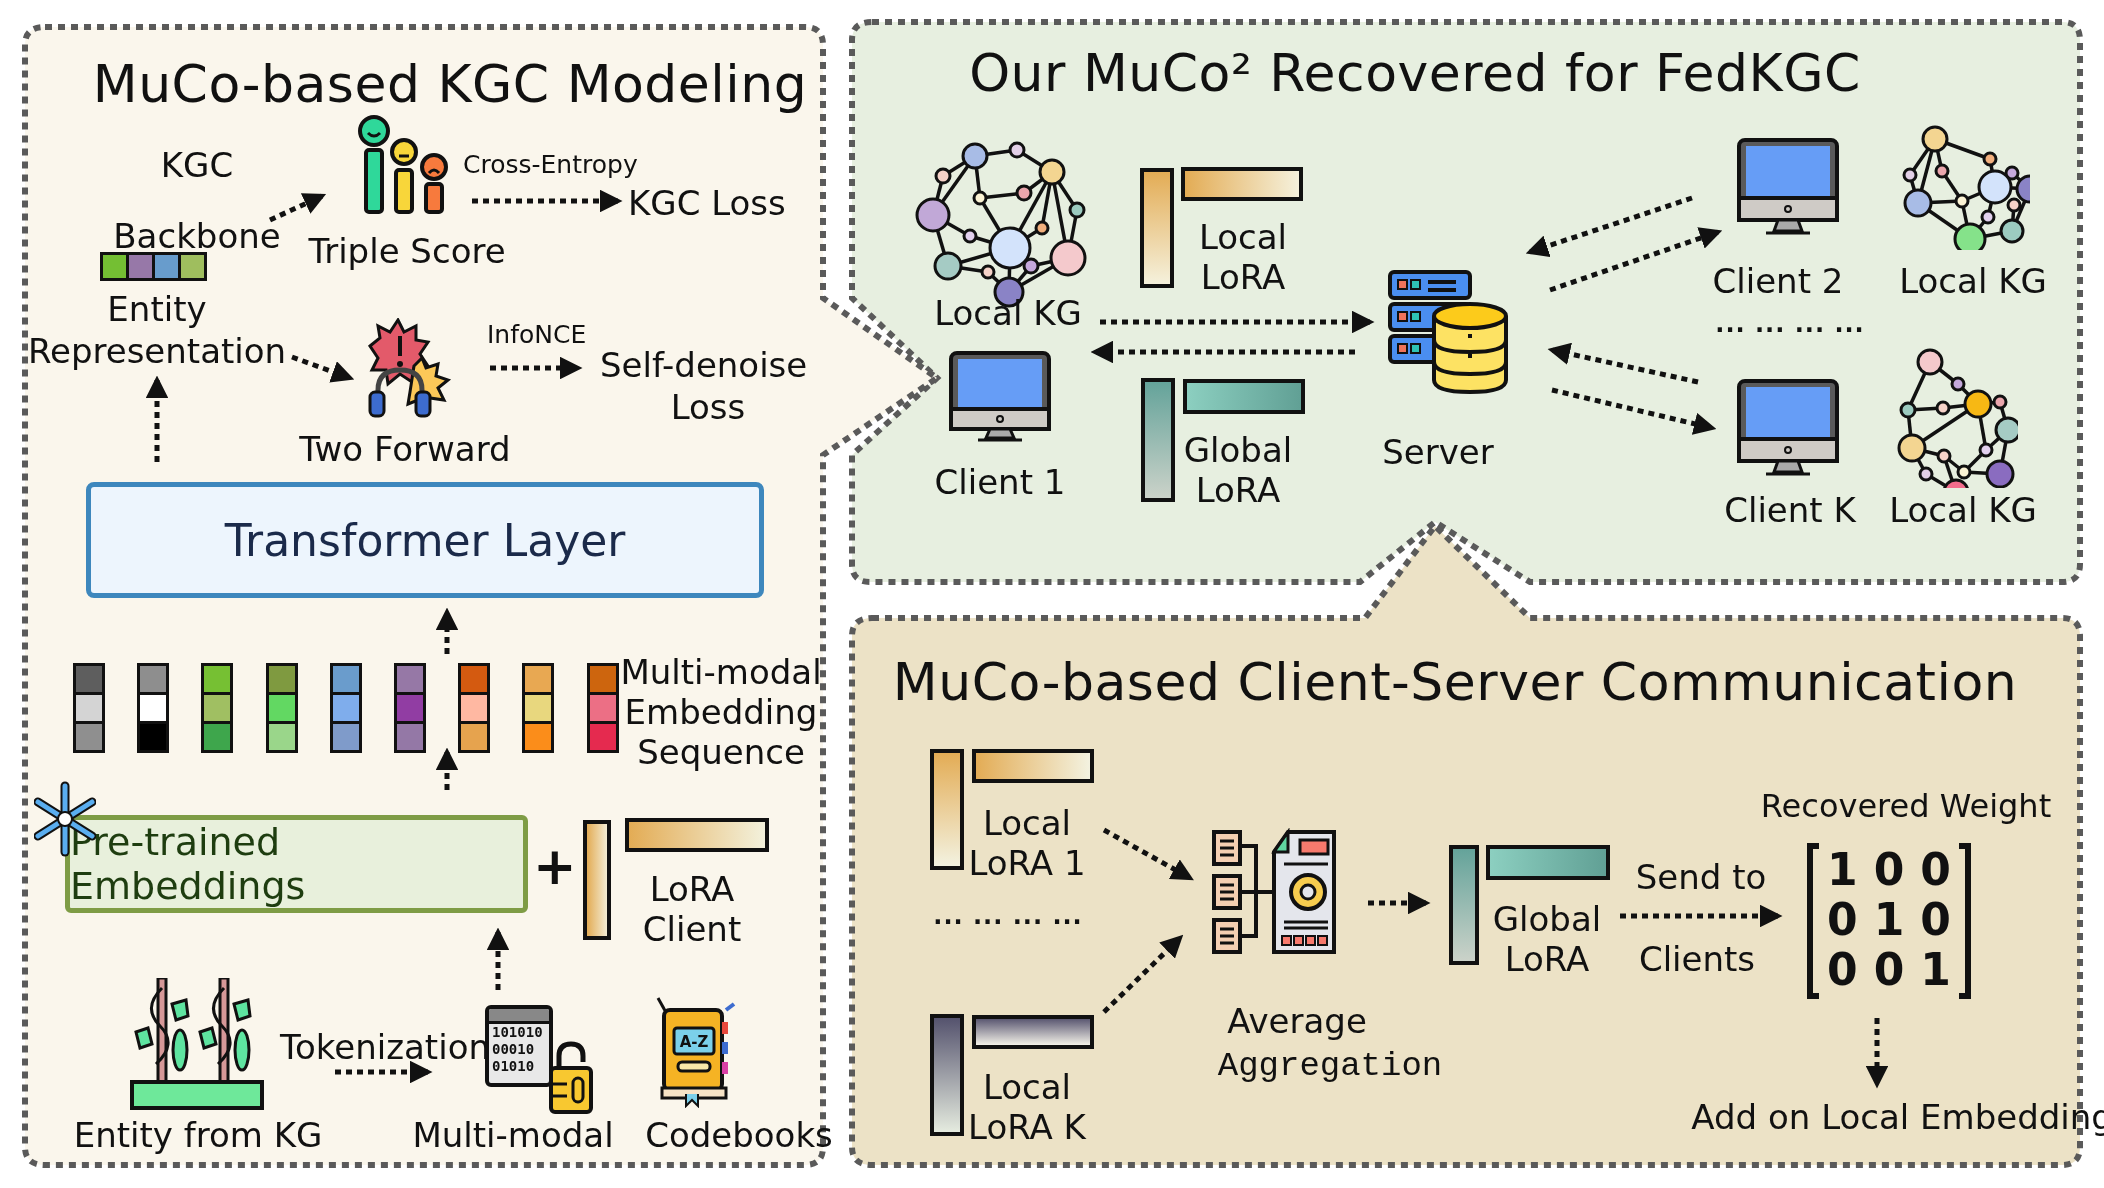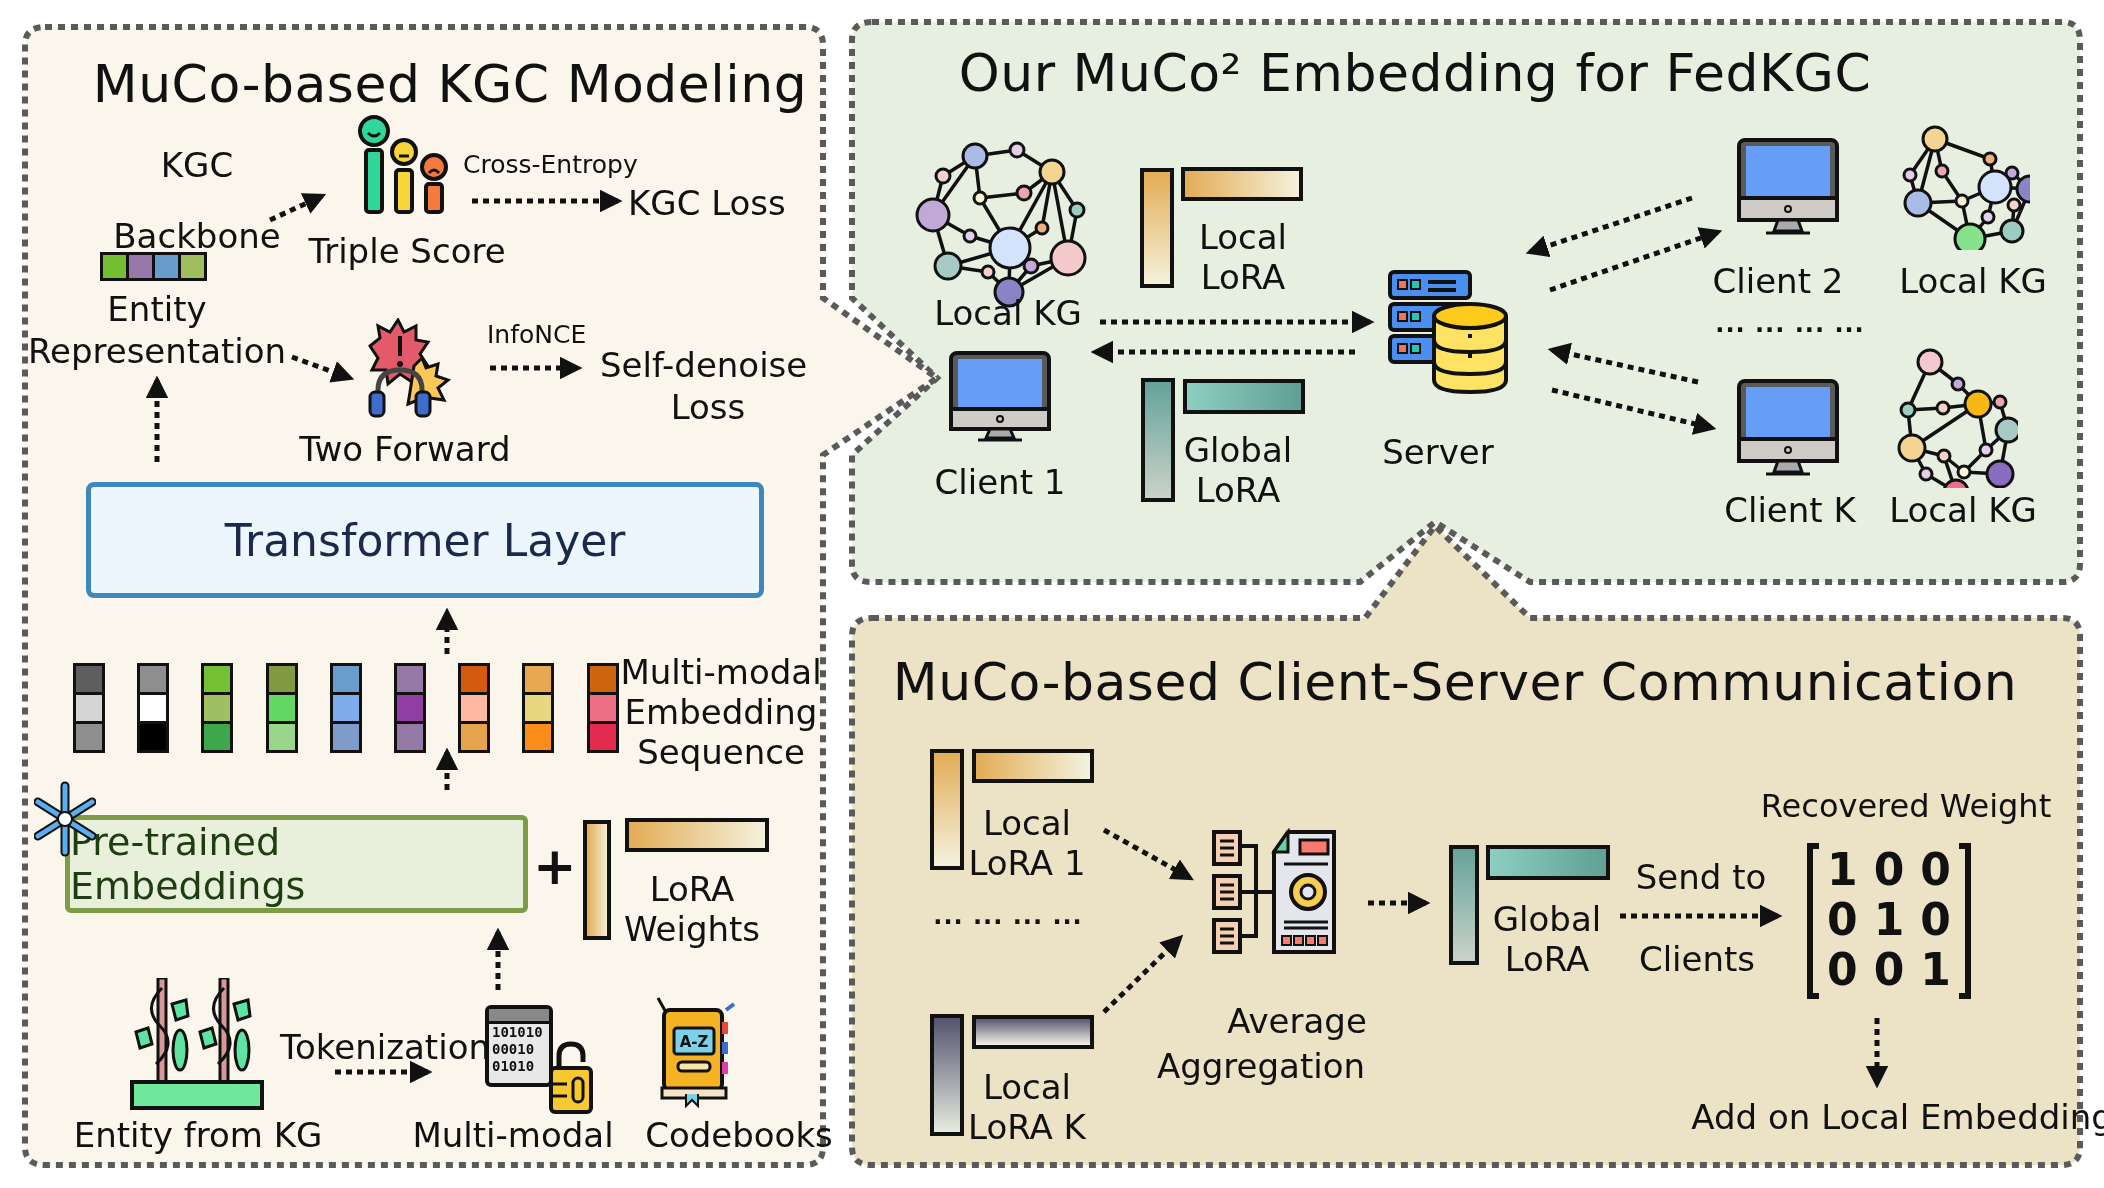--- a/index.html
+++ b/index.html
@@ -141,21 +141,21 @@
     <line x1="31" y1="6" x2="31" y2="72"></line>
       <line x1="4" y1="22" x2="58" y2="56"></line>
       <line x1="4" y1="56" x2="58" y2="22"></line>
   </g>
   <circle cx="31" cy="39" r="7" fill="#fff" stroke="#111" stroke-width="2"></circle>
 </svg>
 <div class="txt" style="left:533px; top:840px; font-size:52px; font-weight:bold;">+</div>
 <div class="lora-v" style="left:583px; top:820px; width:28px; height:120px; background:linear-gradient(to right,#e3ac55,#f3ecd4);"></div>
 <div class="lora-h" style="left:625px; top:818px; width:144px; height:34px; background:linear-gradient(to right,#e3ac55,#f3f1dc);"></div>
 <div class="txt c lbl" style="left:692px; top:872px;">LoRA</div>
-<div class="txt c lbl" style="left:692px; top:912px;">Weights</div>
+<div class="txt c lbl" style="left:692px; top:912px;">Client</div>
 
 <svg class="abs" style="left:130px; top:978px;" width="136" height="134">
   <rect x="28" y="0" width="8" height="104" fill="#d69898" stroke="#111" stroke-width="3"></rect>
   <rect x="90" y="0" width="8" height="104" fill="#d69898" stroke="#111" stroke-width="3"></rect>
   <path d="M32,10 Q12,30 30,48 Q48,66 26,86" fill="none" stroke="#111" stroke-width="3"></path>
   <path d="M94,10 Q74,30 92,48 Q110,66 88,86" fill="none" stroke="#111" stroke-width="3"></path>
   <path d="M42,26 L56,22 L58,38 L46,42 Z" fill="#5ee4a0" stroke="#111" stroke-width="3"></path>
   <path d="M104,26 L118,22 L120,38 L108,42 Z" fill="#5ee4a0" stroke="#111" stroke-width="3"></path>
   <path d="M6,54 L18,50 L22,66 L10,70 Z" fill="#5ee4a0" stroke="#111" stroke-width="3"></path>
   <path d="M70,54 L82,50 L86,66 L74,70 Z" fill="#5ee4a0" stroke="#111" stroke-width="3"></path>
@@ -191,21 +191,21 @@
   <text x="46" y="57" font-size="15" font-family="DejaVu Sans, sans-serif" font-weight="bold" text-anchor="middle" fill="#111" id="az-text">A-Z</text>
   <rect x="30" y="72" width="32" height="9" rx="4" fill="#f8e7a8" stroke="#111" stroke-width="3"></rect>
   <rect x="74" y="32" width="6" height="12" fill="#e8483c"></rect>
   <rect x="74" y="52" width="6" height="12" fill="#3d6ccf"></rect>
   <rect x="74" y="72" width="6" height="12" fill="#d93fa5"></rect>
   <rect x="14" y="98" width="64" height="10" fill="#f6e3c6" stroke="#111" stroke-width="3"></rect>
   <path d="M38,104 L38,116 L44,110 L50,116 L50,104" fill="#7bd0ea" stroke="#111" stroke-width="2"></path>
 </svg>
 <div class="txt c lbl" style="left:715px; top:1118px;margin-left:24px;">Codebooks</div>
 
-<div class="txt c title" style="left:1415px; top:47px;">Our MuCo² Embedding for FedKGC</div>
+<div class="txt c title" style="left:1415px; top:47px;">Our MuCo² Recovered for FedKGC</div>
 
 <svg class="abs" style="left:915px; top:140px;" width="185" height="170" id="kg1">
     <line x1="60" y1="16" x2="102" y2="10" stroke="#111" stroke-width="3.5"></line>
     <line x1="102" y1="10" x2="137" y2="32" stroke="#111" stroke-width="3.5"></line>
     <line x1="60" y1="16" x2="28" y2="36" stroke="#111" stroke-width="3.5"></line>
     <line x1="28" y1="36" x2="18" y2="75" stroke="#111" stroke-width="3.5"></line>
     <line x1="60" y1="16" x2="18" y2="75" stroke="#111" stroke-width="3.5"></line>
     <line x1="60" y1="16" x2="65" y2="58" stroke="#111" stroke-width="3.5"></line>
     <line x1="65" y1="58" x2="109" y2="53" stroke="#111" stroke-width="3.5"></line>
     <line x1="109" y1="53" x2="137" y2="32" stroke="#111" stroke-width="3.5"></line>
@@ -421,21 +421,21 @@
   <line x1="74" y1="94" x2="118" y2="94" stroke="#111" stroke-width="3"></line>
   <line x1="74" y1="100" x2="118" y2="100" stroke="#111" stroke-width="3"></line>
   <g fill="#f77a6d" stroke="#111" stroke-width="2">
     <rect x="72" y="108" width="9" height="9"></rect>
       <rect x="84" y="108" width="9" height="9"></rect>
       <rect x="96" y="108" width="9" height="9"></rect>
       <rect x="108" y="108" width="9" height="9"></rect>
   </g>
 </svg>
 <div class="txt c lbl" style="left:1297px; top:1004px;">Average</div>
-<div class="txt c lbl" style="left:1261px; top:1049px;">Aggregation</div>
+<div class="txt c lbl" style="left:1330px; top:1049px;font-family:Liberation Mono, monospace;">Aggregation</div>
 
 <div class="lora-v" style="left:1449px; top:845px; width:30px; height:120px; background:linear-gradient(to bottom,#64a39a,#cbd2c9);"></div>
 <div class="lora-h" style="left:1486px; top:845px; width:124px; height:35px; background:linear-gradient(to right,#8ccfc0,#61a095);"></div>
 <div class="txt c lbl" style="left:1547px; top:902px;">Global</div>
 <div class="txt c lbl" style="left:1547px; top:942px;">LoRA</div>
 
 <div class="txt c lbl" style="left:1701px; top:860px;">Send to</div>
 <div class="txt c lbl" style="left:1697px; top:942px;">Clients</div>
 
 <div class="txt c" style="left:1906px; top:790px; font-size:32px;">Recovered Weight</div>

